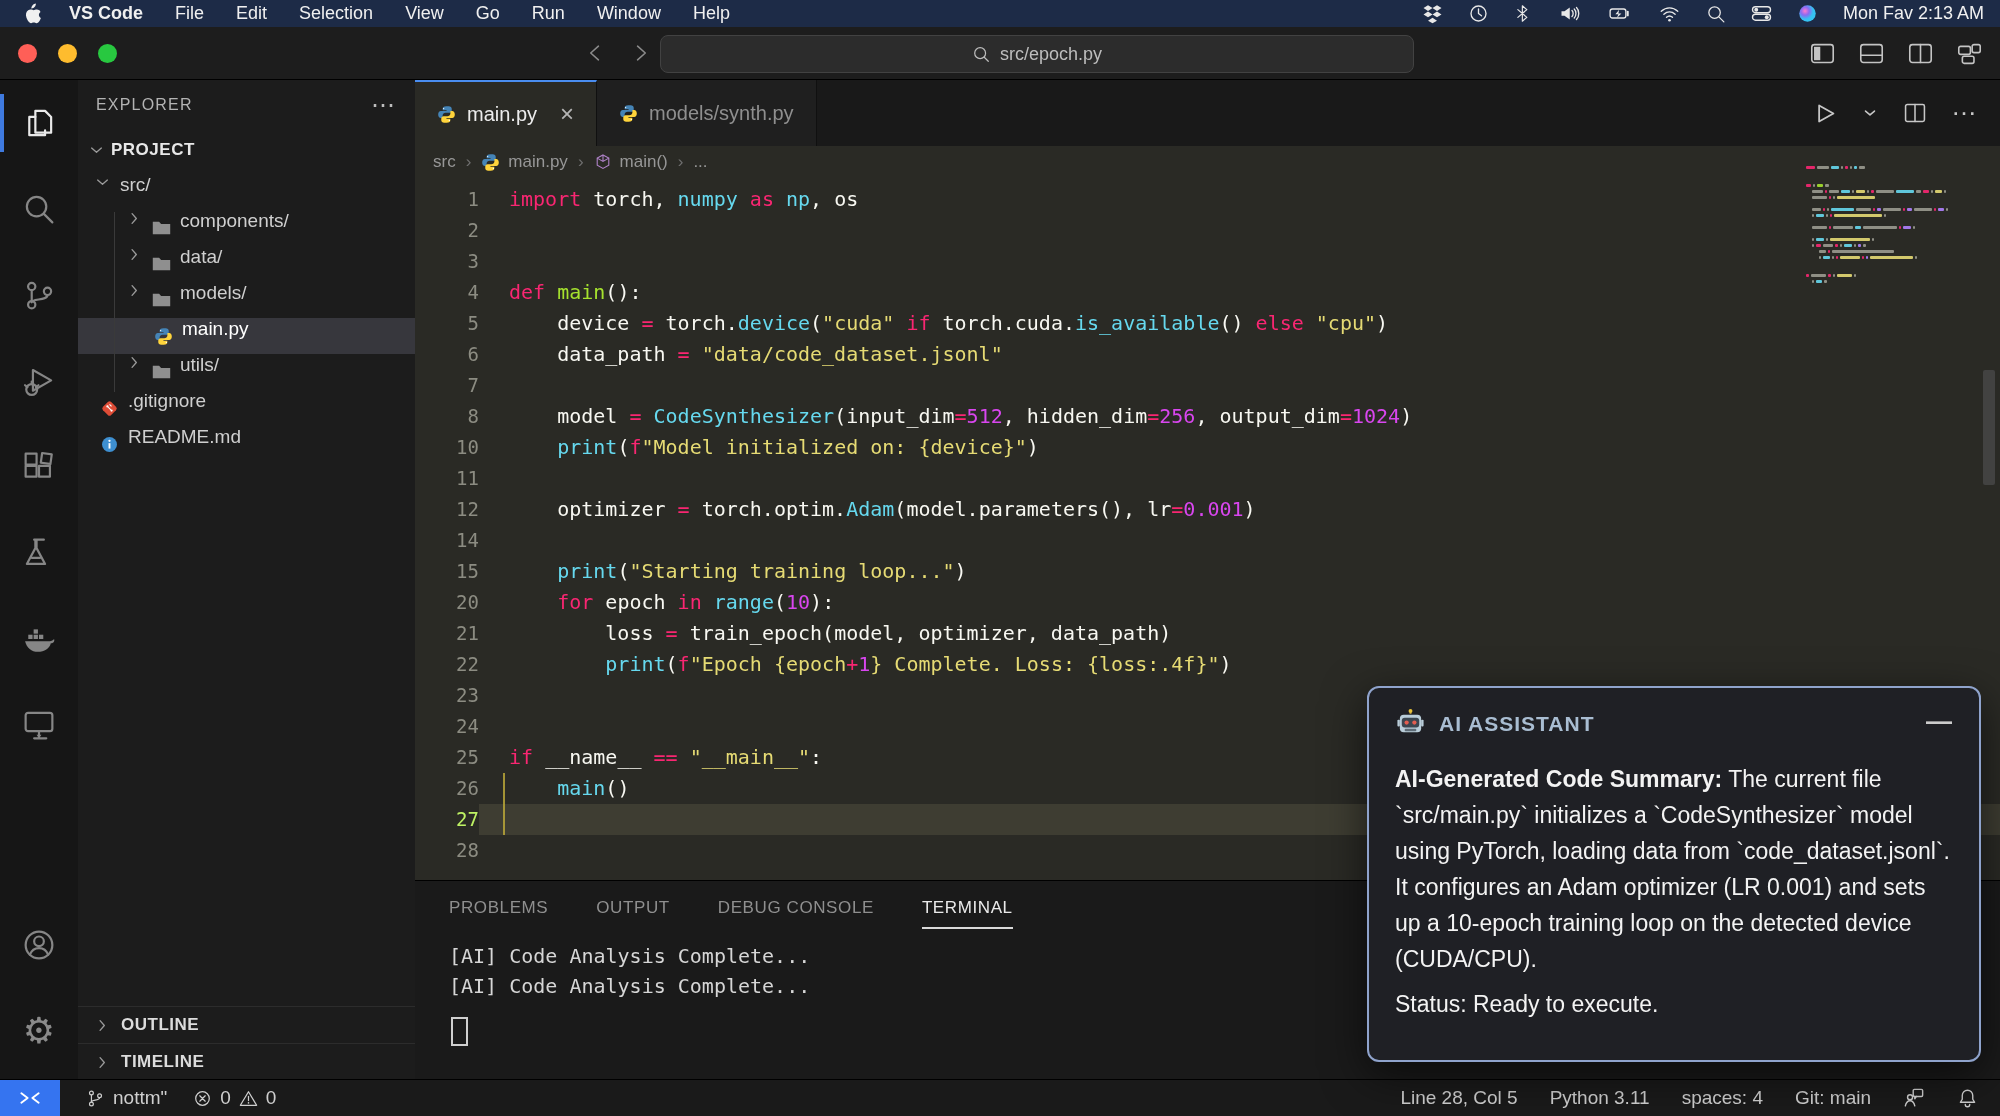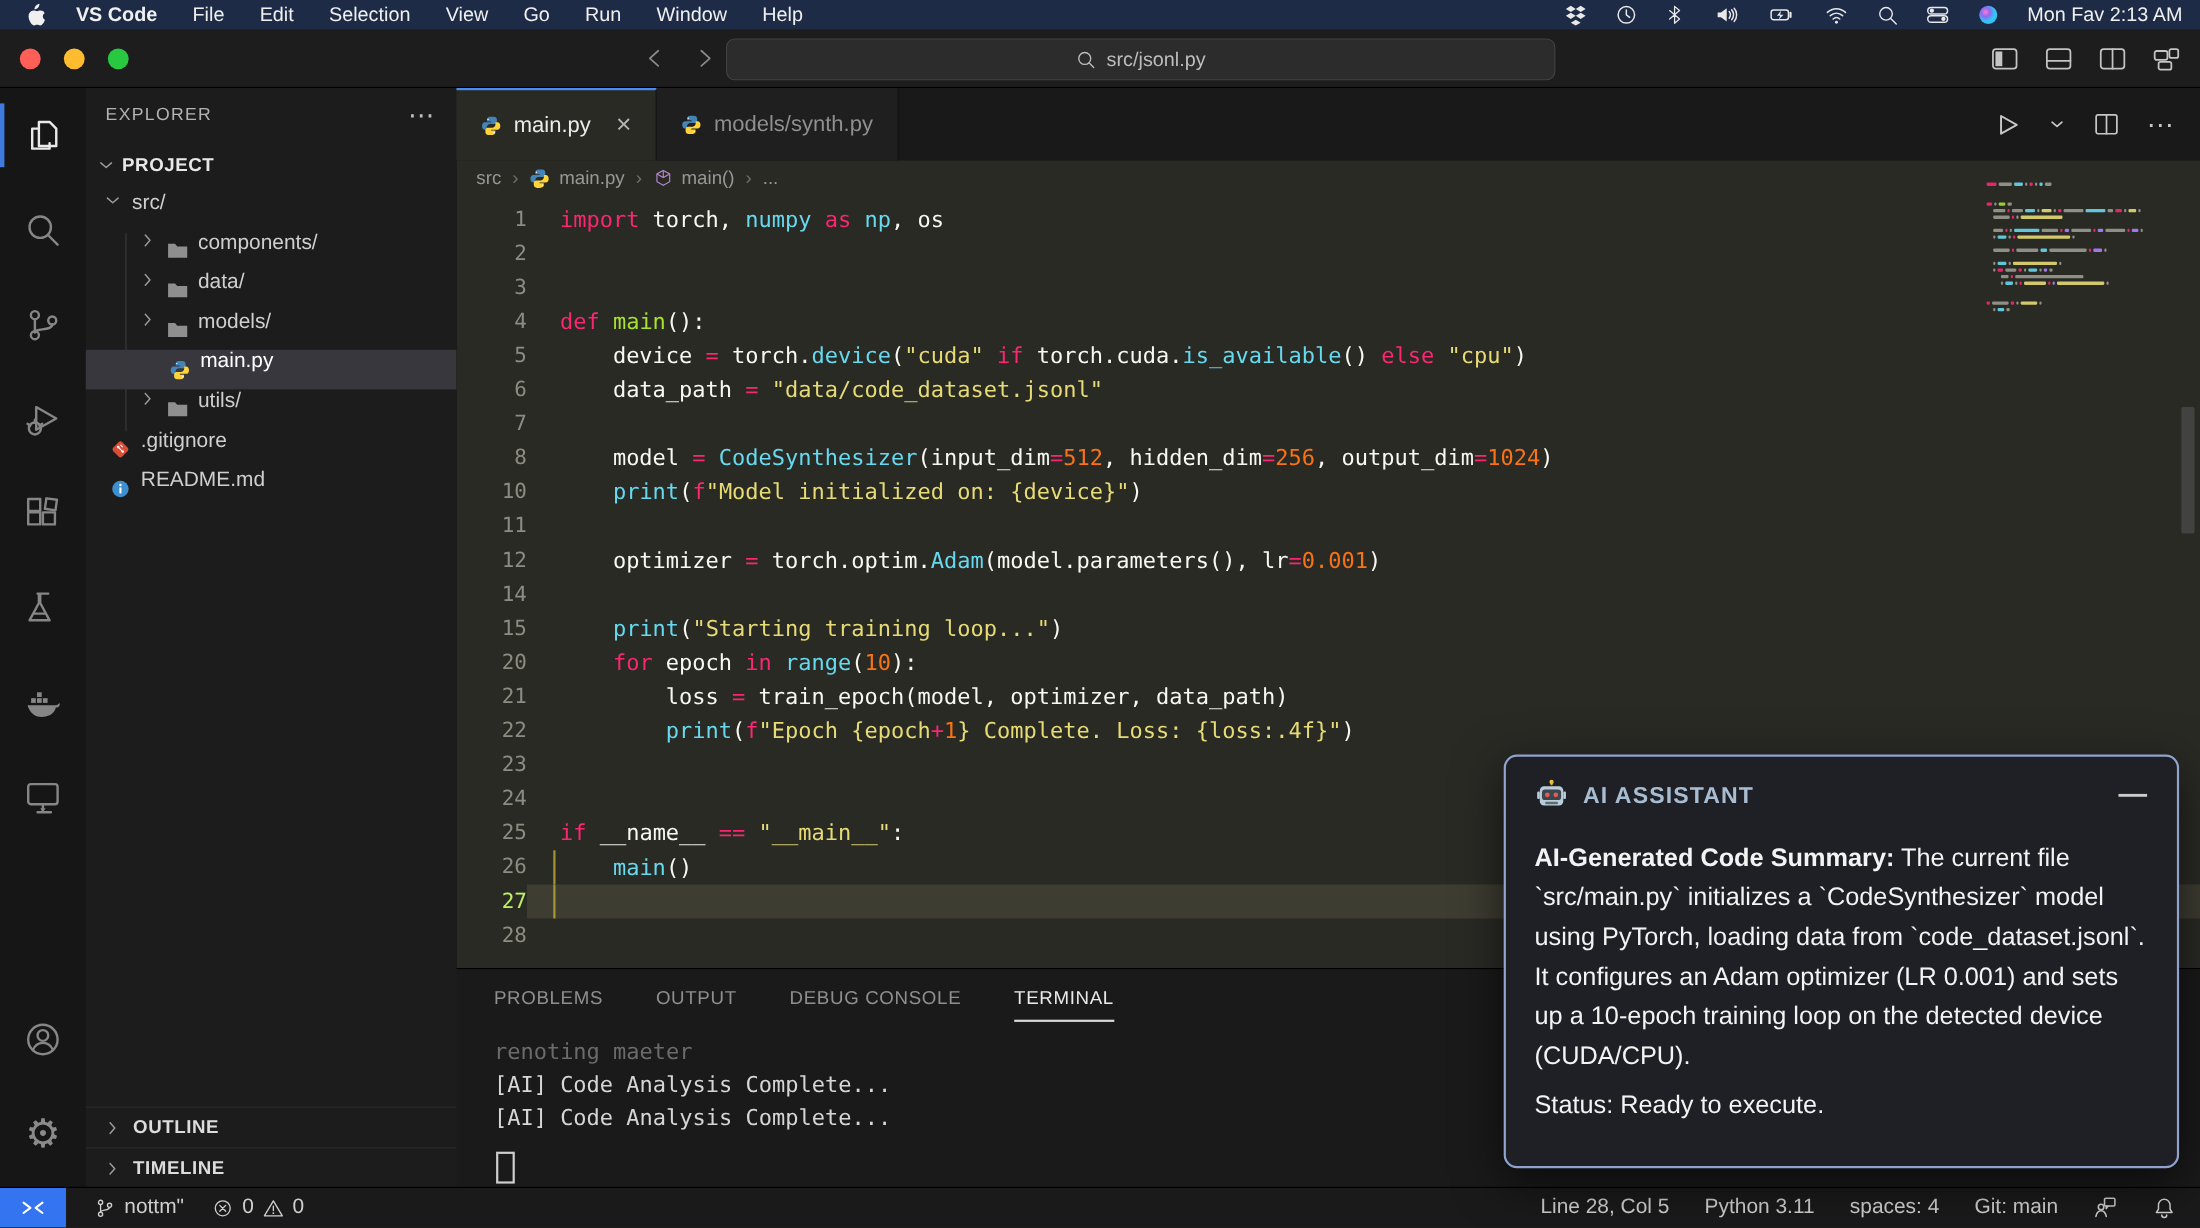--- a/index.html
+++ b/index.html
@@ -59,21 +59,21 @@
   .crumb{display:flex;align-items:center;gap:8px}
   .crumb-sep{color:#6f6f6f;font-size:17px}
 
   .code{position:relative;font-family:"DejaVu Sans Mono","Liberation Mono",monospace;font-size:20px;padding-top:6px}
   .code-line{display:flex;height:31px;line-height:31px}
   .gutter{width:64px;text-align:right;color:#8c8c82;flex:none;font-size:19px}
   .ltext{padding-left:30px;white-space:pre;flex:1;position:relative;color:#f8f8f2}
   .code-line.current .ltext{background:#3e3d32}
   .code-line.current .gutter{color:#bef264}
   .code-line.guide .ltext::before{content:"";position:absolute;left:24px;top:0;bottom:0;width:2px;background:#b9a638;opacity:.85}
-  .tk-k{color:#f92672}.tk-c{color:#66d9ef}.tk-s{color:#e6db74}.tk-n{color:#f97316}.tk-w{color:#f8f8f2}.tk-g{color:#a6e22e}
+  .tk-k{color:#f92672}.tk-c{color:#66d9ef}.tk-s{color:#e6db74}.tk-n{color:#d946ef}.tk-w{color:#f8f8f2}.tk-g{color:#a6e22e}
 
   .minimap{position:absolute;right:36px;top:86px;width:158px;display:flex;flex-direction:column;gap:3px;opacity:.9}
   .mini-line{display:flex;gap:2px;height:3px}
   .mini-seg{height:3px;border-radius:1px}
   .scroll-thumb{position:absolute;right:5px;top:290px;width:12px;height:115px;background:#55555a;opacity:.55;border-radius:2px}
 
   
   .panel{position:absolute;left:415px;right:0;top:880px;bottom:36px;background:#1a1a1a;border-top:1px solid #000}
   .panel-tabs{display:flex;gap:48px;padding:17px 0 0 34px;font-size:17px;color:#8f8f8f;letter-spacing:.6px}
   .panel-tab{padding-bottom:9px}
@@ -206,21 +206,21 @@
         </svg>
       </span>
   </div>
   <div class="searchbox">
     <span id="search-glass">
         <svg width="19" height="19" viewBox="0 0 28 28" fill="none" stroke="currentColor" stroke-width="1.8" stroke-linecap="round" stroke-linejoin="round">
           <circle cx="12" cy="12" r="8"></circle>
           <path d="M18 18l6 6"></path>
         </svg>
       </span>
-    <span>src/jsonl.py</span>
+    <span>src/epoch.py</span>
   </div>
   <div class="win-icons" id="win-icons">
       <span style="display: inline-flex; align-items: center;">
         <svg width="25" height="25" viewBox="0 0 28 28" fill="none" stroke="currentColor" stroke-width="1.8" stroke-linecap="round" stroke-linejoin="round">
           <rect x="2" y="4" width="24" height="20" rx="3"></rect>
           <rect x="4.5" y="6.5" width="7" height="15" fill="currentColor" stroke="none"></rect>
         </svg>
       </span>
       <span style="display: inline-flex; align-items: center;">
         <svg width="25" height="25" viewBox="0 0 28 28" fill="none" stroke="currentColor" stroke-width="1.8" stroke-linecap="round" stroke-linejoin="round">
@@ -772,21 +772,21 @@
   <div class="scroll-thumb"></div>
 </div>
 
 <div class="panel">
   <div class="panel-tabs" id="panel-tabs">
       <div class="panel-tab">PROBLEMS</div>
       <div class="panel-tab">OUTPUT</div>
       <div class="panel-tab">DEBUG CONSOLE</div>
       <div class="panel-tab active">TERMINAL</div>
     </div>
-  <div class="term" id="terminal-output"><div class="term-line dim">renoting maeter</div><div class="term-line">[AI] Code Analysis Complete...</div><div class="term-line">[AI] Code Analysis Complete...</div><span class="term-cursor"></span></div>
+  <div class="term" id="terminal-output"><div class="term-line">[AI] Code Analysis Complete...</div><div class="term-line">[AI] Code Analysis Complete...</div><span class="term-cursor"></span></div>
 </div>
 
 <div class="ai-panel">
   <div class="ai-header">
     <span id="robot-icon">
         <svg width="31" height="31" viewBox="0 0 32 32">
           <path d="M16 2v4" stroke="#c9a43a" stroke-width="2"></path>
           <circle cx="16" cy="3" r="2" fill="#e8c33a"></circle>
           <rect x="5" y="7" width="22" height="18" rx="4" fill="#b9cdd9"></rect>
           <rect x="7" y="10" width="18" height="10" rx="3" fill="#3c4650"></rect>

